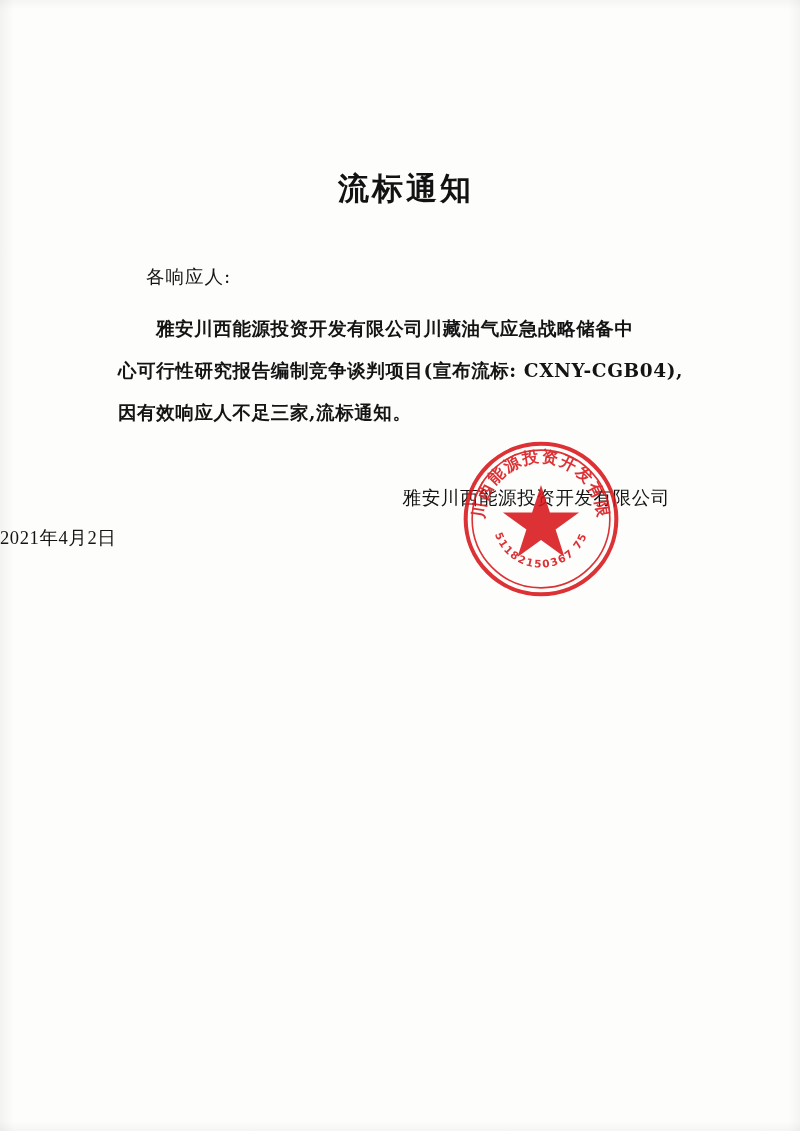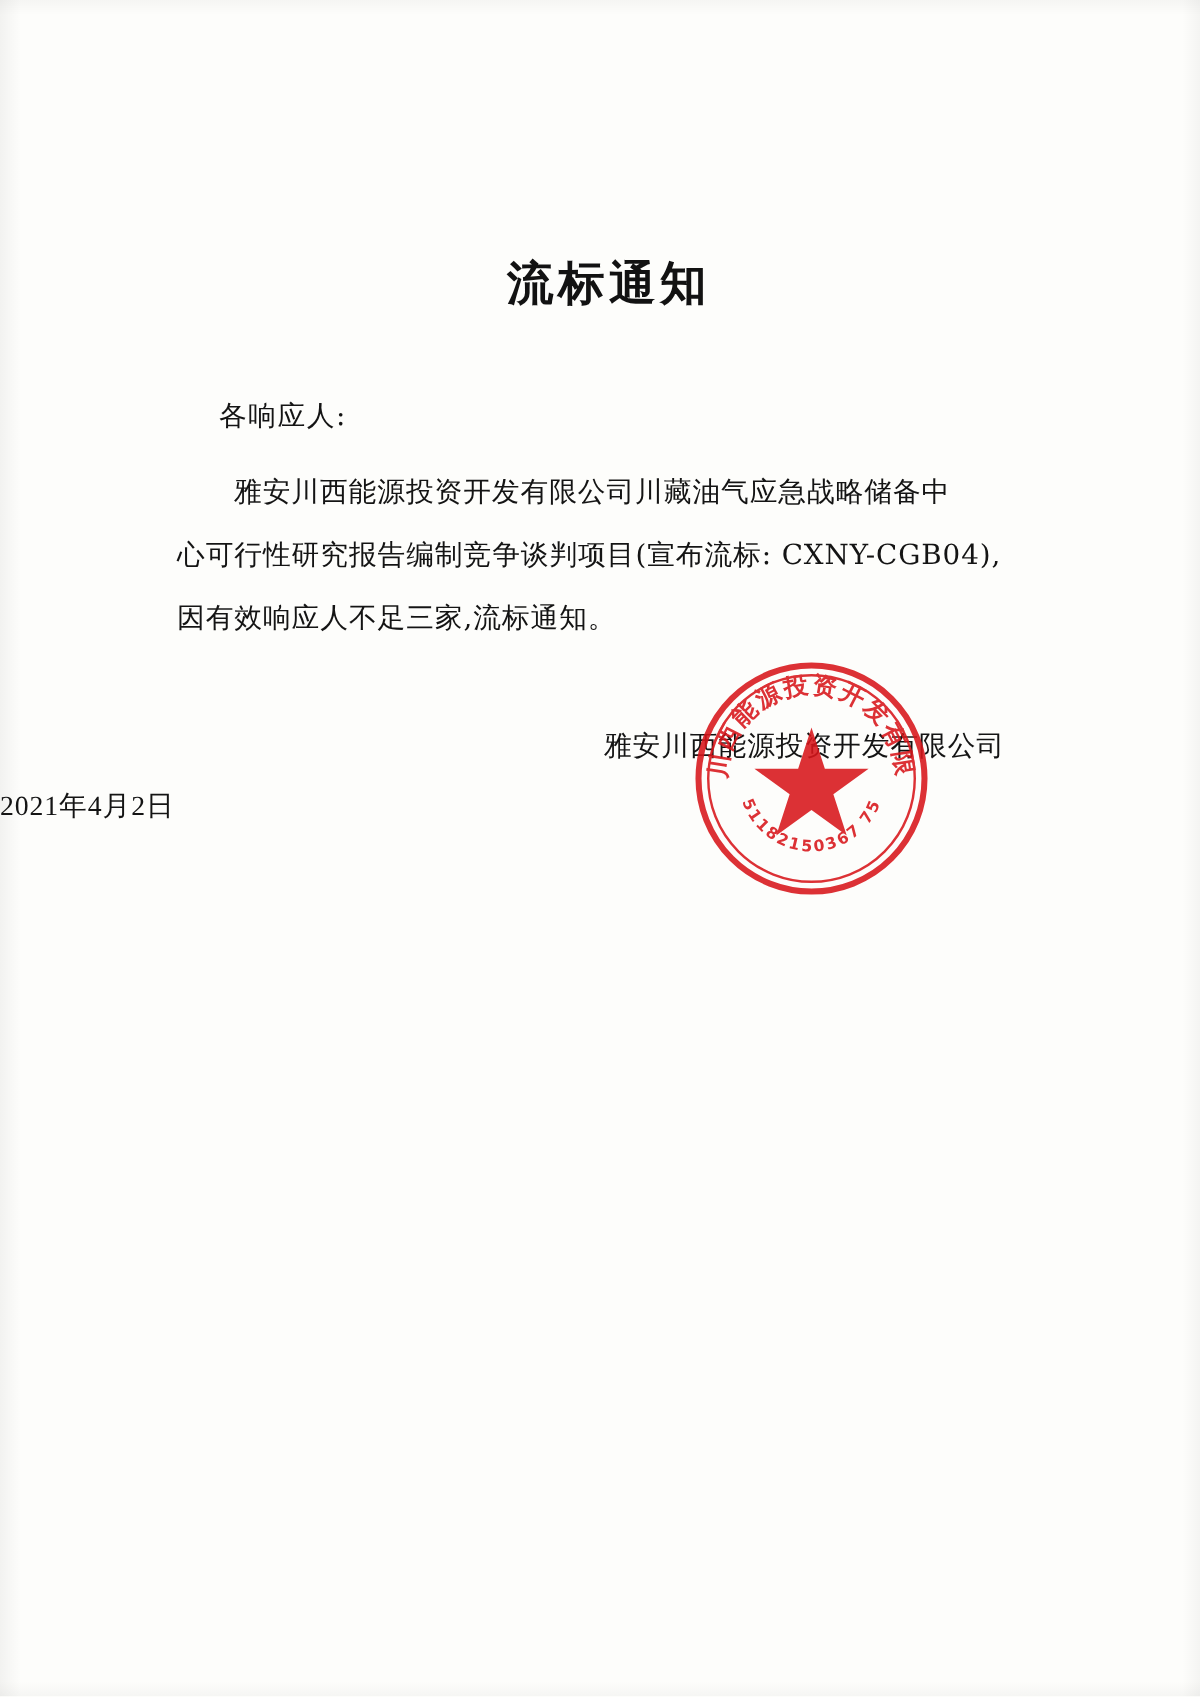--- a/index.html
+++ b/index.html
@@ -62,20 +62,21 @@
     top: 308px;
     left: 118px;
     width: 566px;
     font-size: 18.5px;
     line-height: 42px;
     letter-spacing: 0.6px;
     color: #141414;
   }
   .body-block p {
     margin: 0;
+    font-weight: bold;
   }
   .indent {
     text-indent: 38px;
   }
 
   .signature {
     position: absolute;
     top: 478px;
     left: 0;
     width: 800px;

